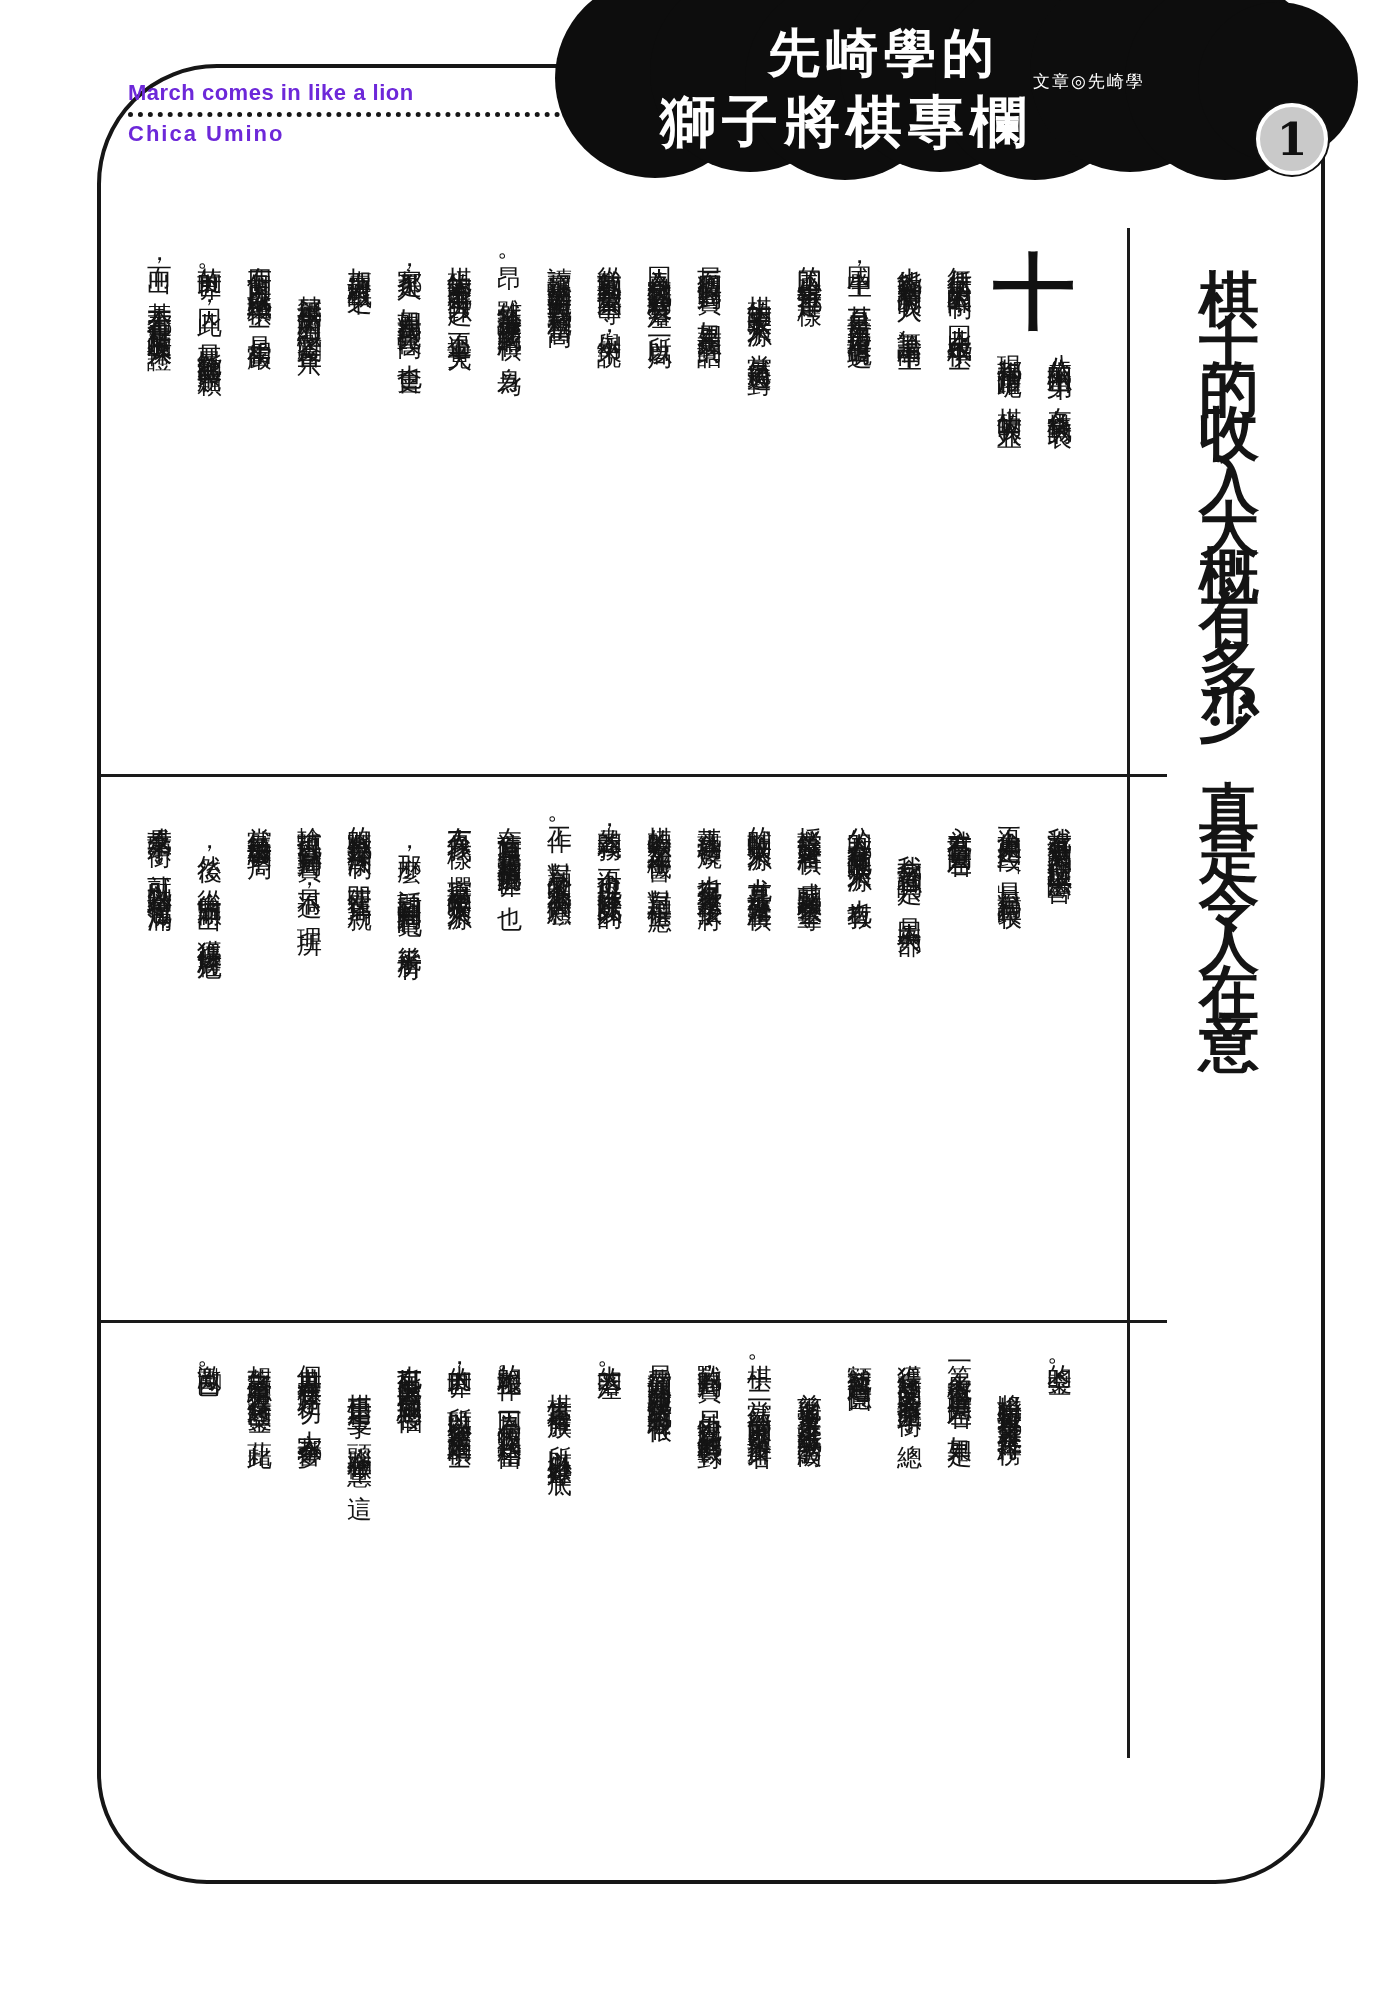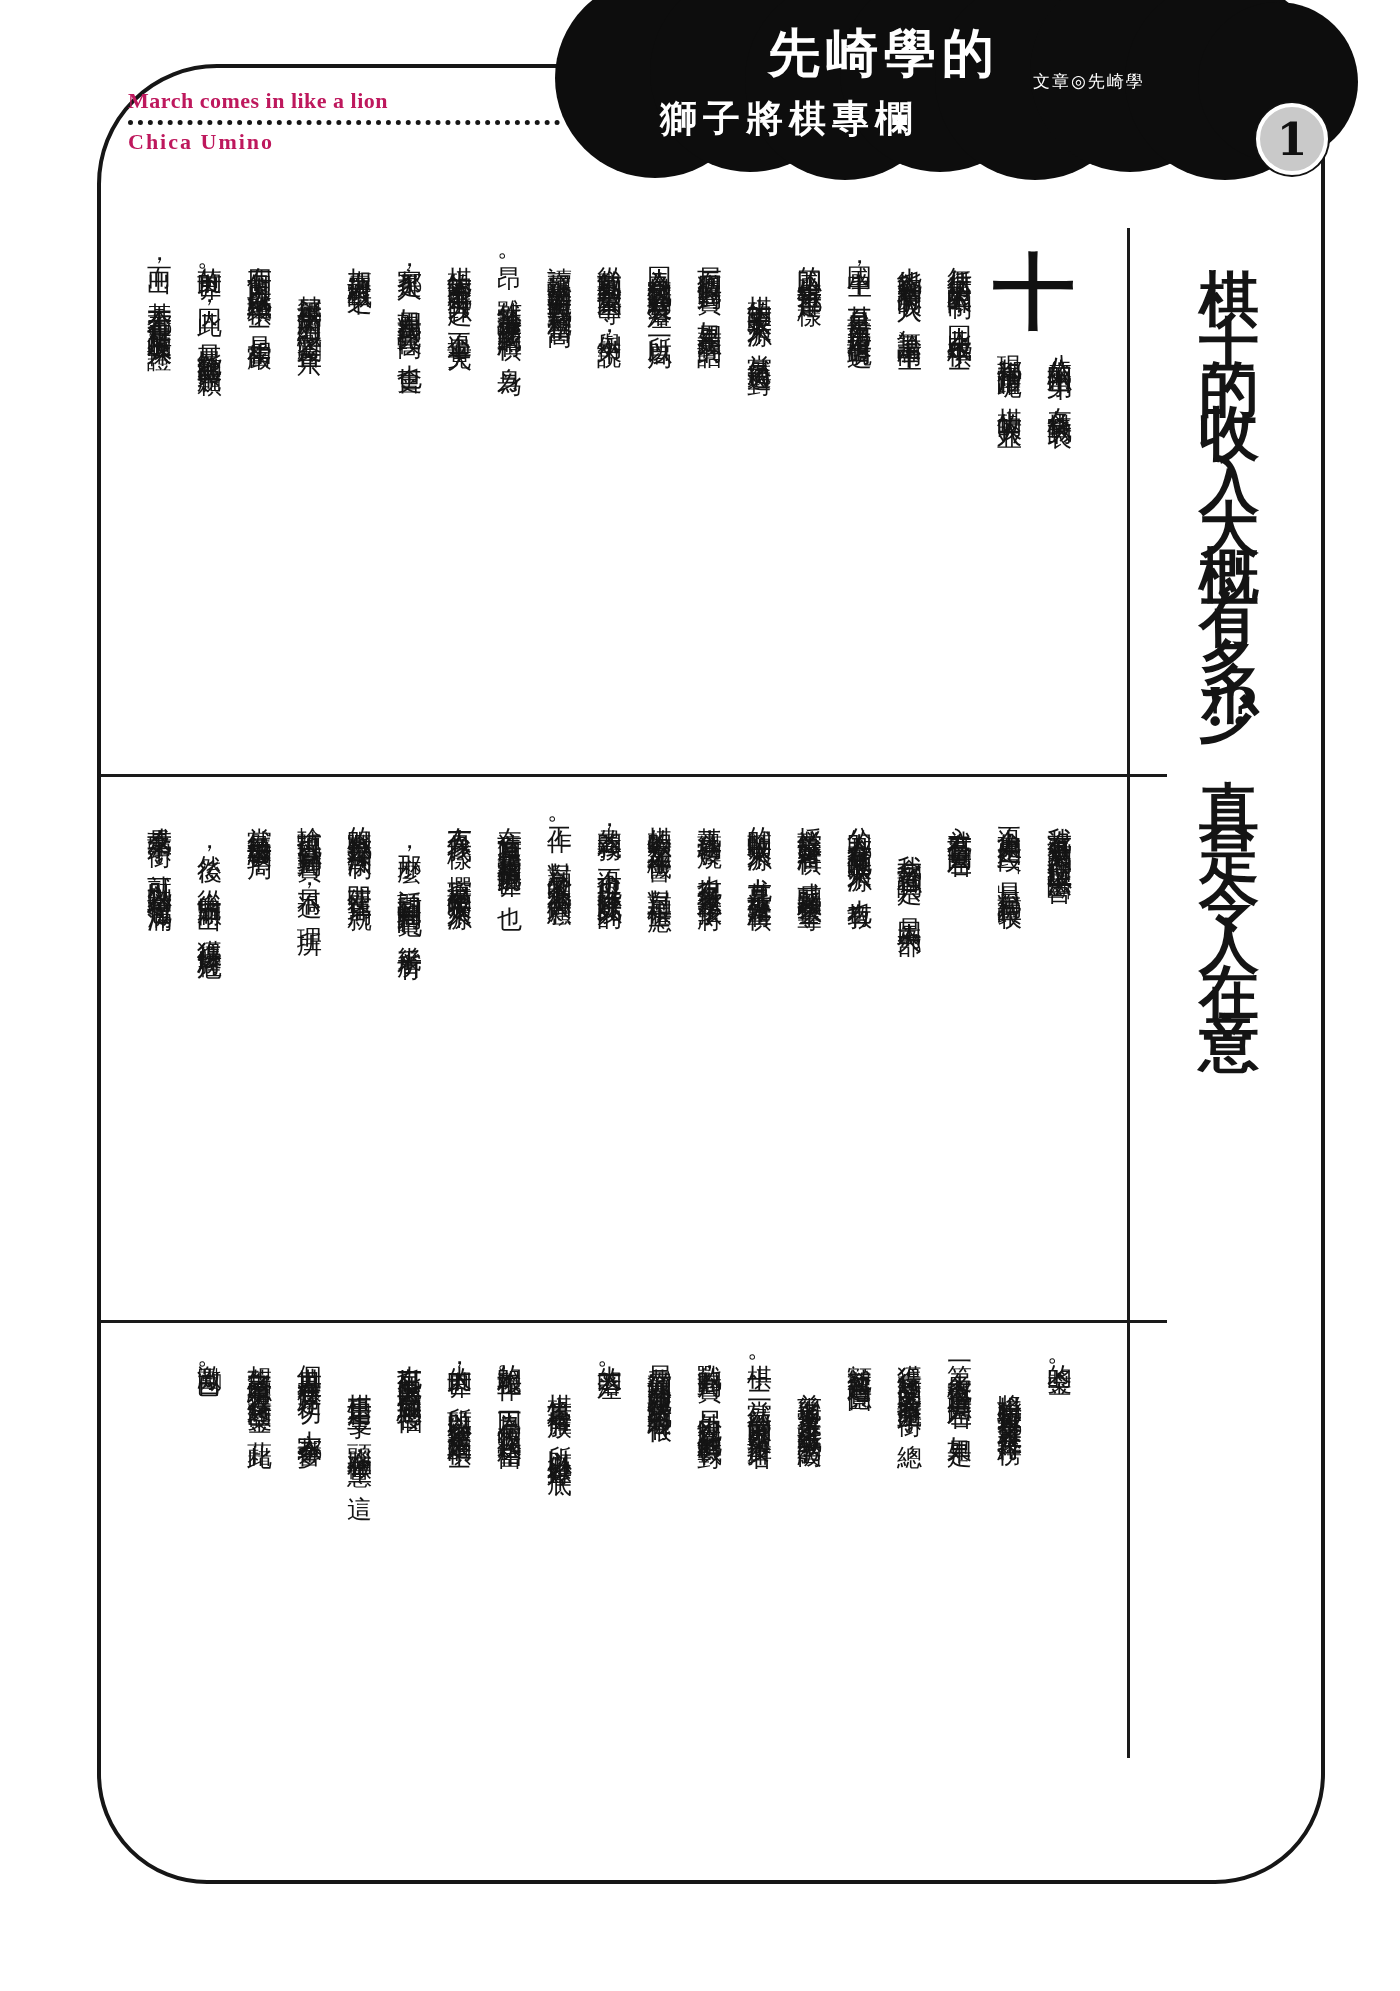--- a/index.html
+++ b/index.html
@@ -6,29 +6,29 @@
   .canvas{position:relative;width:1400px;height:1991px;background:#fff;overflow:hidden;
           font-family:"DejaVu Serif","Liberation Serif",serif;color:#111;}
   
   .page-border{position:absolute;left:97px;top:64px;width:1220px;height:1812px;
                border:4px solid #161616;border-radius:120px 60px 110px 110px;}
   
   .cloud-svg{position:absolute;left:540px;top:0;width:860px;height:200px;}
   .header-title{position:absolute;left:660px;top:22px;width:480px;color:#fff;
                 font-weight:700;letter-spacing:6px;line-height:1.2;}
   .header-line1{font-size:52px;margin-left:108px;}
-  .header-line2{font-size:37px;margin-top:12px;}
+  .header-line2{font-size:56px;margin-top:4px;}
   .credit{position:absolute;left:1033px;top:70px;color:#fff;font-size:17px;letter-spacing:2px;}
   .issue-badge{position:absolute;left:1256px;top:103px;width:64px;height:64px;border-radius:50%;
                background:#c9c9c9;border:4px solid #fff;box-shadow:0 0 0 2px #111;
                display:flex;align-items:center;justify-content:center;
                font-size:44px;font-weight:700;color:#111;}
   
-  .en-block{position:absolute;left:128px;top:88px;width:460px;
-            font-family:Liberation Serif, serif;color:#be185d;}
+  .en-block{position:absolute;left:128px;top:80px;width:460px;
+            font-family:Liberation Sans, sans-serif;color:#6d28d9;}
   .en-title{font-size:22px;letter-spacing:0.5px;font-weight:700;}
   .dotted-rule{margin-top:6px;width:432px;border-bottom:5px dotted #161616;}
   .en-author{margin-top:4px;font-size:22px;letter-spacing:2px;font-weight:700;}
   
   .headline{position:absolute;left:1189px;top:220px;height:1610px;writing-mode:vertical-rl;
             font-size:60px;font-weight:700;letter-spacing:46px;color:#141414;}
   .tcy{text-combine-upright:all;letter-spacing:0;font-size:52px;}
   .vdots{letter-spacing:0;font-size:56px;}
   
   .vrule{position:absolute;left:1127px;top:228px;width:3px;height:1530px;background:#1a1a1a;}

